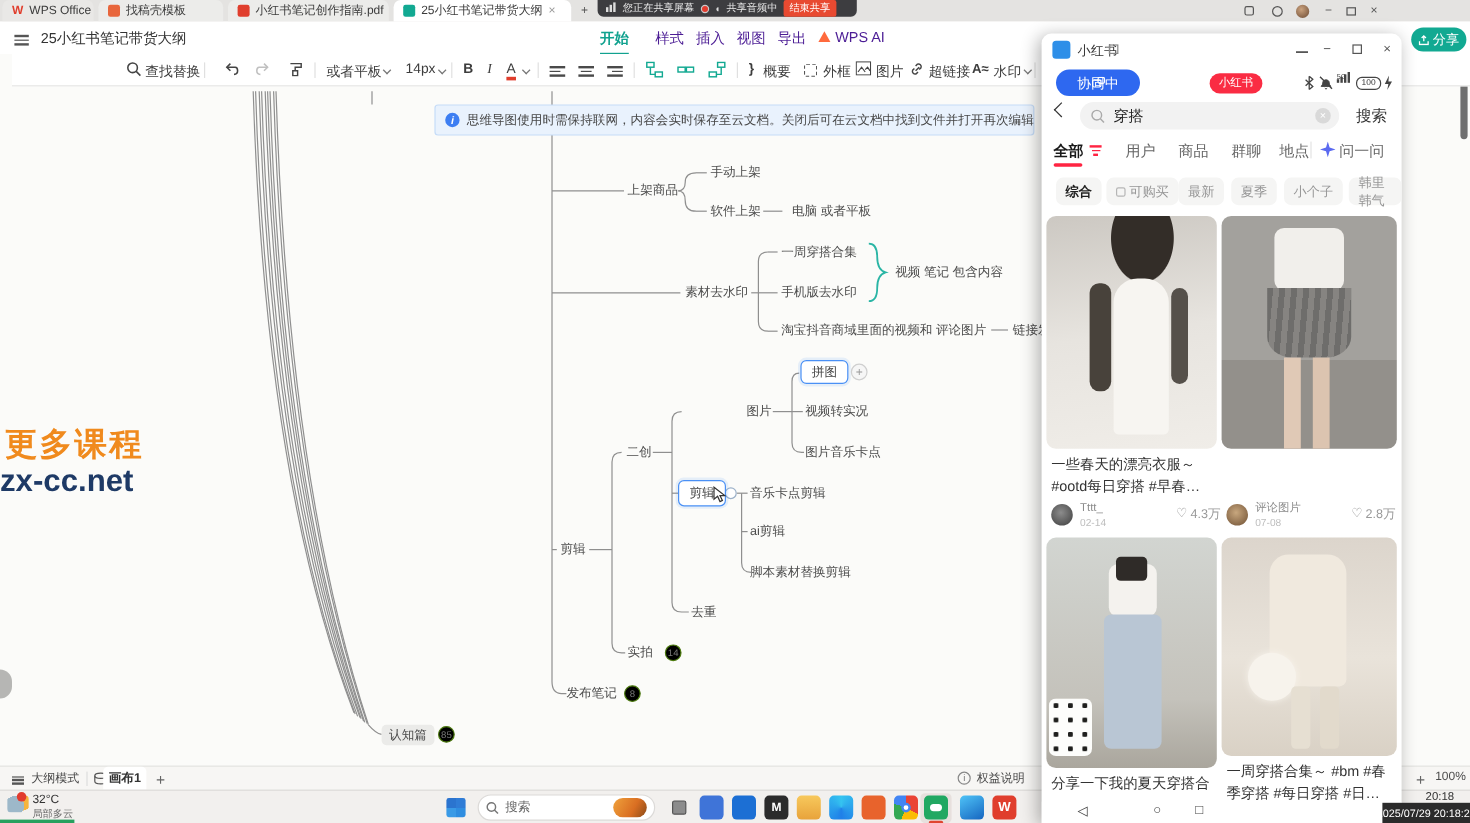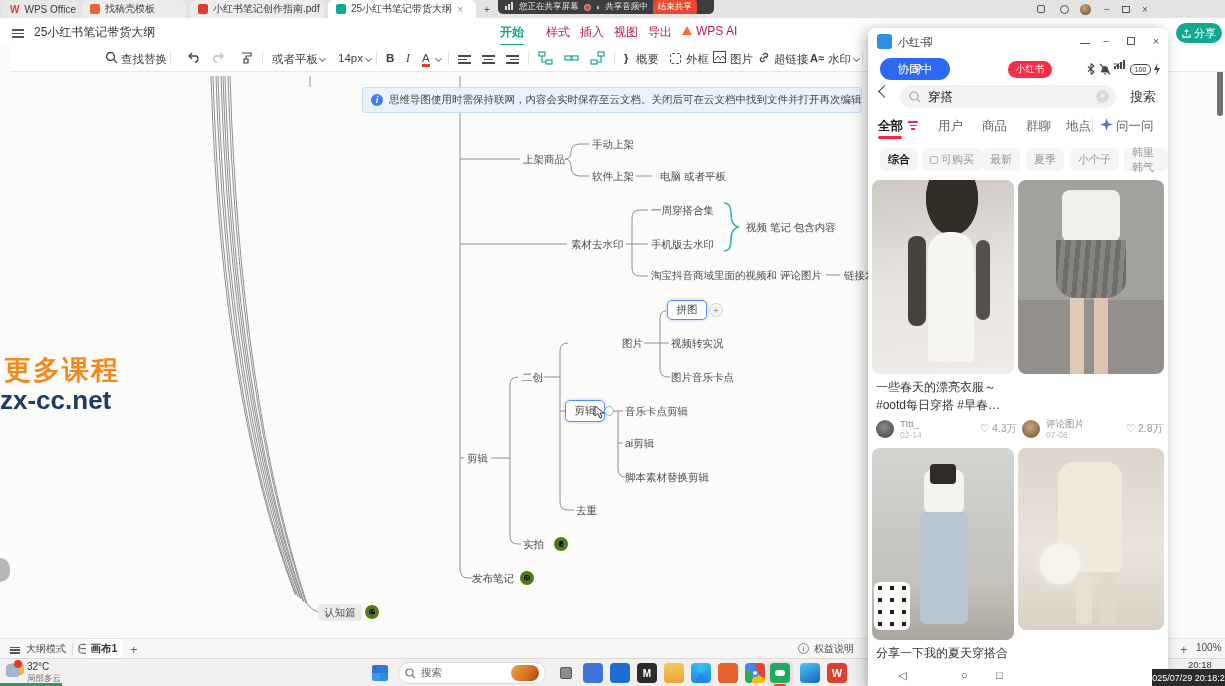--- a/index.html
+++ b/index.html
@@ -12,42 +12,42 @@
   .tab.active { background:#ffffff; }
   .tab .ticon { width:10px; height:10px; border-radius:2px; flex:none; }
   .winbtn { position:absolute; top:2px; width:14px; height:14px; font-size:10px; color:#555; display:flex; align-items:center; justify-content:center; }
   .sharebar { left:498px; top:0; width:216px; height:14px; background:#3d3d40; border-radius:0 0 5px 5px; display:flex; align-items:center; gap:5px; padding:0 7px; z-index:8; }
   .sharebar span { font-size:8.5px; color:#e8e8e8; white-space:nowrap; }
   .stopbtn { background:#e84a31; color:#fff; font-size:8.5px; border:none; border-radius:2px; padding:1px 5px; }
   .sbars i { display:inline-block; width:2px; background:#ddd; margin-right:1px; }
   .recdot { width:7px; height:7px; border-radius:50%; border:1.5px solid #c9c9c9; background:#e23b2e; }
   
   .titlebar { left:0; top:18px; width:1225px; height:27px; background:#fff; z-index:6; }
-  .menuitem { position:absolute; top:6px; font-size:12px; color:#be185d; }
+  .menuitem { position:absolute; top:6px; font-size:12px; color:#4c1d95; }
   .menuitem.active { color:#11a28f; font-weight:bold; border-bottom:2px solid #11a28f; padding-bottom:3px; }
   .hamb i { display:block; width:12px; height:1.5px; background:#555; margin:2px 0; }
   .sharepill { position:absolute; left:1176px; top:23px; width:46px; height:20px; background:#12a992; border-radius:10px; color:#fff; font-size:11px; display:flex; align-items:center; justify-content:center; gap:3px; z-index:6; }
   
   .toolbar { left:10px; top:45px; width:1225px; height:27px; background:#fff; border-bottom:1px solid #e7e7e5; z-index:6; }
   .tbtxt { position:absolute; top:7px; font-size:11.5px; color:#3d3d3d; white-space:nowrap; }
   .tbdiv { position:absolute; top:7px; width:1px; height:13px; background:#e0e0e0; }
   .chev { position:absolute; width:5px; height:5px; border-right:1.2px solid #777; border-bottom:1.2px solid #777; transform:rotate(45deg); }
   .alico i { display:block; height:1.4px; background:#4a4a4a; margin:2.2px 0; }
   .tbico { position:absolute; top:6px; }
   
   .notice { left:362px; top:87px; width:500px; height:26px; background:#e9f2fd; border:1px solid #c5dcf8; border-radius:3px; display:flex; align-items:center; padding:0 8px; gap:6px; z-index:4; }
   .notice .ninfo { width:12px; height:12px; border-radius:50%; background:#3d7ef2; color:#fff; font-size:9px; font-style:italic; font-weight:bold; display:flex; align-items:center; justify-content:center; flex:none; }
   .notice .ntext { font-size:10.5px; color:#474747; white-space:nowrap; }
   .notice .nlink { font-size:10.5px; color:#4a80f0; margin-left:4px; white-space:nowrap; }
   .notice .nclose { font-size:12px; color:#8aa5c8; margin-left:2px; }
   
   #wires { left:0; top:0; z-index:1; }
   .mnode { position:absolute; z-index:2; font-size:10.5px; color:#4c4c4c; white-space:nowrap; line-height:14px; }
   .selbox { position:absolute; z-index:2; border:1.6px solid #4a90f5; background:#fff; border-radius:5px; font-size:10.5px; color:#444; display:flex; align-items:center; justify-content:center; box-shadow:0 0 0 2px rgba(74,144,245,.12); }
-  .badge { position:absolute; z-index:2; width:14px; height:14px; border:4px solid #4d7c0f; border-radius:50%; background:#000000; color:#777; font-size:8px; display:flex; align-items:center; justify-content:center;text-align:center; }
+  .badge { position:absolute; z-index:2; width:14px; height:14px; border:1px solid #4d7c0f; border-radius:50%; background:#000000; color:#777; font-size:8px; display:flex; align-items:center; justify-content:center;text-align:center; }
   .plusdot { position:absolute; z-index:2; width:14px; height:14px; border:1px solid #cfcfcf; border-radius:50%; background:#f6f6f6; color:#999; font-size:10px; display:flex; align-items:center; justify-content:center; }
   .rootnode { position:absolute; z-index:2; background:#ebebe9; border-radius:4px; font-size:10.5px; color:#4c4c4c; display:flex; align-items:center; justify-content:center; }
   .wm1 { left:4px; top:352px; font-size:27px; font-weight:bold; color:#f08a1d; z-index:2; letter-spacing:2px; }
   .wm2 { left:0px; top:385px; font-size:26px; font-weight:bold; color:#1e3a66; z-index:2; }
   .edgehandle { left:0; top:558px; width:10px; height:24px; background:#b6b6b4; border-radius:0 12px 12px 0; z-index:3; }
   .vscroll { left:1217px; top:64px; width:6px; height:52px; background:#6f6f6f; border-radius:3px; z-index:3; }
   
   .statusbar { left:0; top:638px; width:1225px; height:20px; background:#f7f6f4; border-top:1px solid #e4e4e2; z-index:6; }
   .sbit { position:absolute; top:3px; font-size:10px; color:#4a4a4a; white-space:nowrap; }
   .canvastab { position:absolute; left:86px; top:0px; width:36px; height:20px; background:#fff; font-size:10.5px; font-weight:bold; color:#333; display:flex; align-items:center; justify-content:center; border-radius:4px 4px 0 0; }
@@ -494,20 +494,21 @@
     <span class="himg" style="left:2px;top:134px;width:36px;height:48px;background:#fdfdfb;border-radius:6px;background-image:radial-gradient(#20201e 26%,transparent 28%);background-size:12px 12px"></span>
   </div>
   <div class="card-title" style="left:8px;top:616px;width:134px">分享一下我的夏天穿搭合</div>
 
   <div class="card-img" style="left:150px;top:420px;width:146px;height:182px;background:linear-gradient(180deg,#dcd5cc,#e9e3da 55%,#d9d1c5)">
     <span class="himg" style="left:40px;top:14px;width:64px;height:110px;background:#f0e9de;border-radius:16px 16px 6px 6px"></span>
     <span class="himg" style="left:22px;top:96px;width:40px;height:40px;background:#f7f3ec;border-radius:50%;box-shadow:0 0 6px #f7f3ec"></span>
     <span class="himg" style="left:58px;top:124px;width:16px;height:52px;background:#e6dfd2;border-radius:4px"></span>
     <span class="himg" style="left:82px;top:124px;width:16px;height:52px;background:#e2dacc;border-radius:4px"></span>
   </div>
+  <div class="card-title" style="left:154px;top:606px;width:138px">一周穿搭合集～ #bm #春季穿搭 #每日穿搭 #日…</div>
 
   <div class="pnav">
     <span style="left:30px">◁</span>
     <span style="left:93px">○</span>
     <span style="left:128px">□</span>
   </div>
 </div>
 
 <div class="tooltip abs">2025/07/29 20:18:27</div>
 

